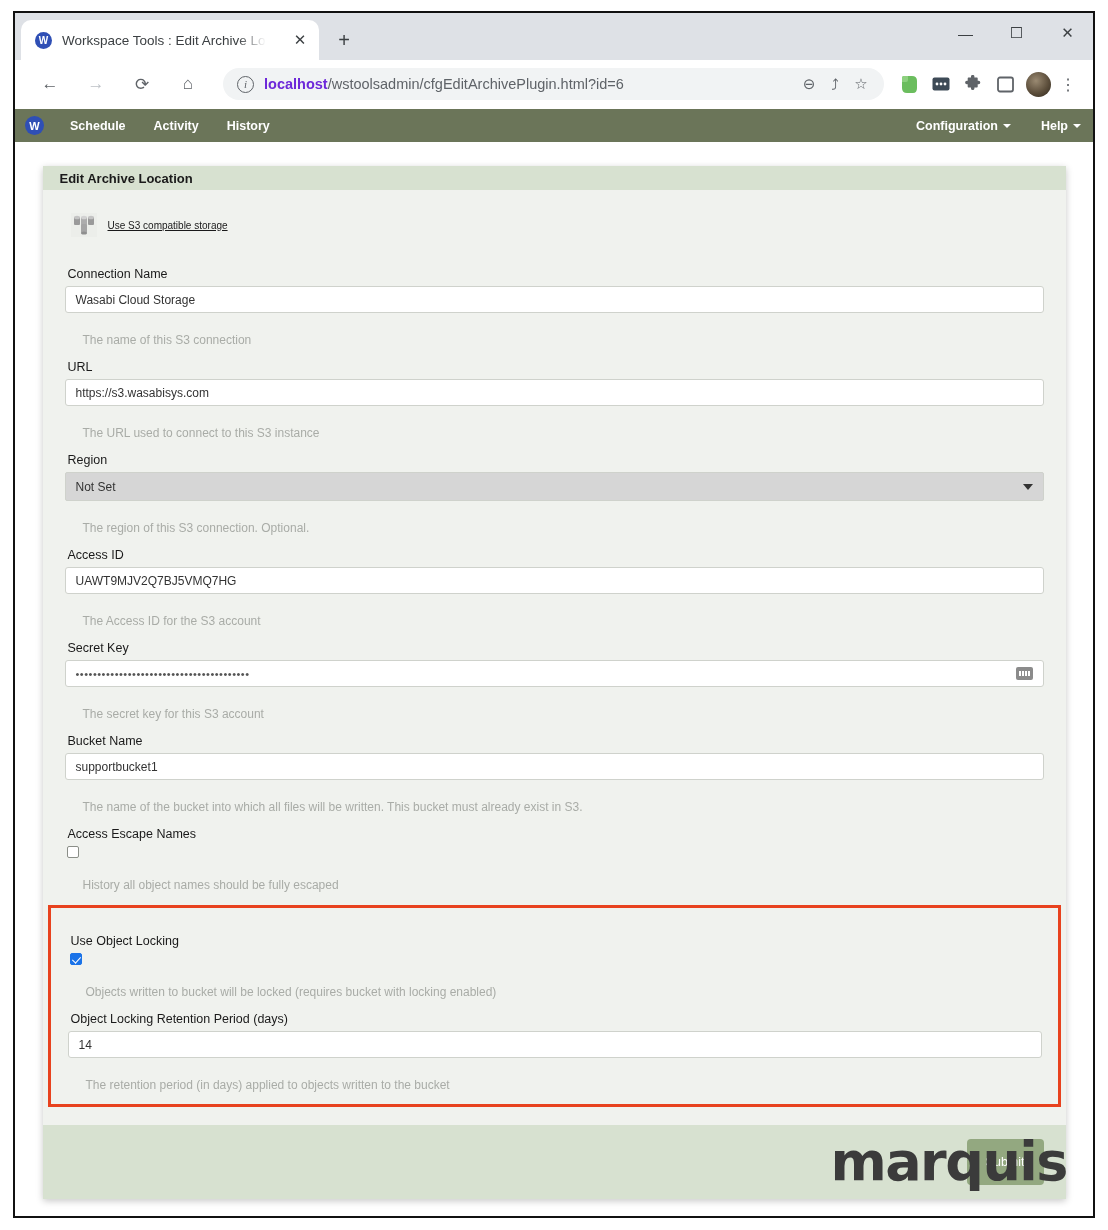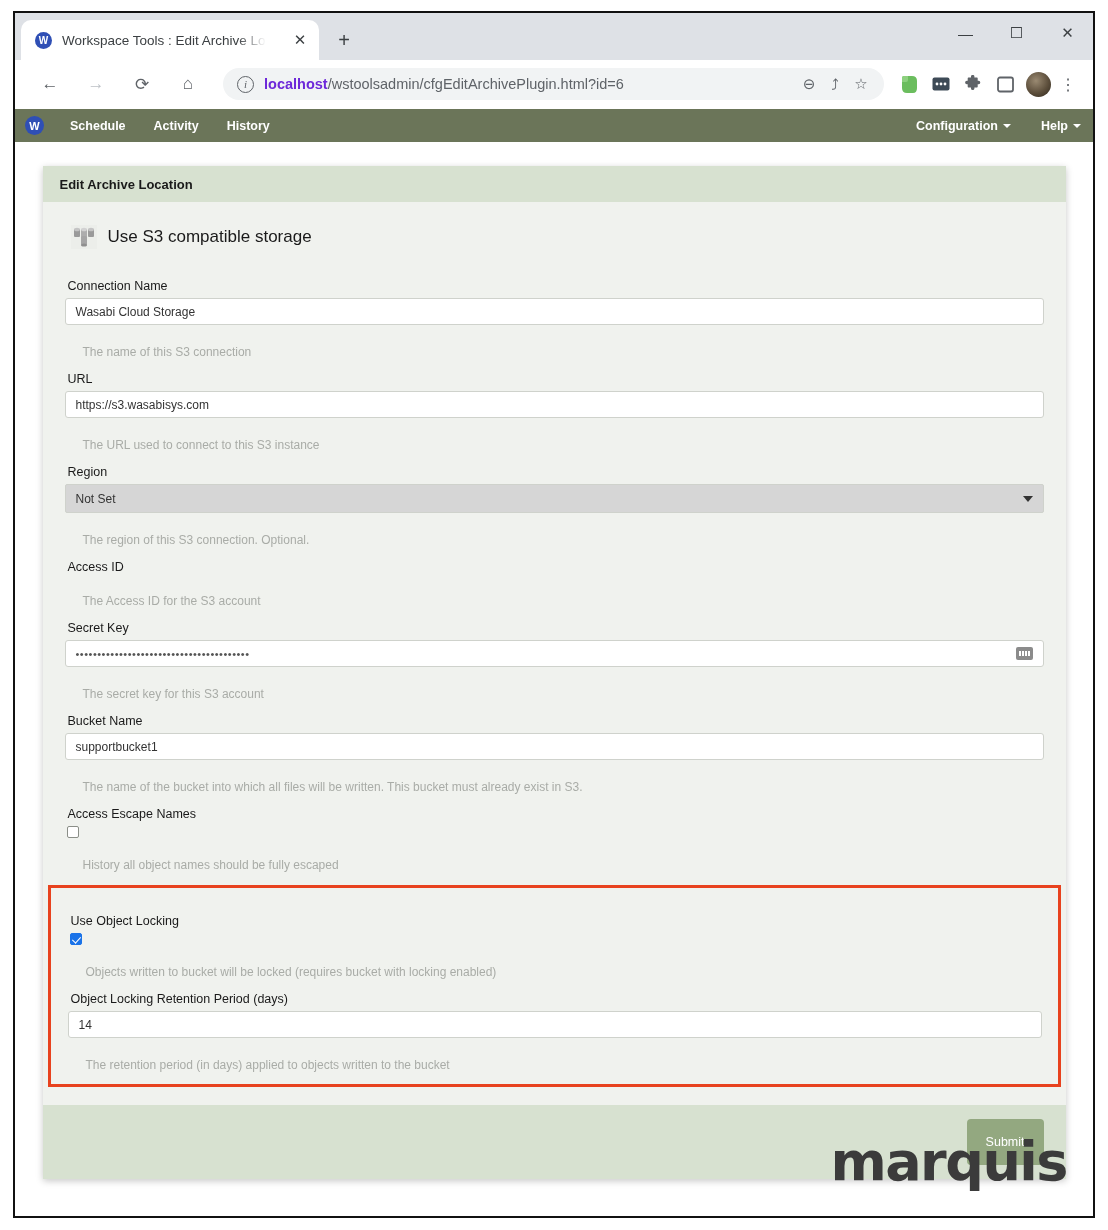--- a/index.html
+++ b/index.html
@@ -202,36 +202,36 @@
 
   .card {
     position: relative;
     margin: 0 auto;
     width: 1023px;
     background: #f0f2ee;
     box-shadow: 0 2px 7px rgba(0,0,0,0.22);
   }
   .card-head {
     background: #d7e1d0;
-    height: 36px;
+    height: 24px;
     display: flex; align-items: center;
     padding-left: 17px;
     font-size: 13px;
     font-weight: bold;
     color: #1a1a1a;
   }
   .card-body { padding: 14px 22px 18px 22px; }
 
   .plugin-row {
     display: flex;
     align-items: center;
     gap: 11px;
     padding: 9px 0 18px 6px;
   }
-  .plugin-label { font-size: 17px; color: #1a1a1a; }
+  .plugin-label { font-size: 10px; color: #1a1a1a; text-decoration: underline; }
 
   .field { margin-bottom: 5px; margin-top: 12px; }
   .flabel {
     font-size: 12.5px;
     color: #1a1a1a;
     margin: 0 0 5px 3px;
     display: block;
   }
   .finput {
     width: 100%;
@@ -465,20 +465,21 @@
           <label class="flabel">Region</label>
           <div class="fselect">
             <span>Not Set</span>
             <i class="sel-caret"></i>
           </div>
         </div>
         <div class="fhelp">The region of this S3 connection. Optional.</div>
 
         <div class="field">
           <label class="flabel">Access ID</label>
+          <div class="finput">UAWT9MJV2Q7BJ5VMQ7HG</div>
         </div>
         <div class="fhelp">The Access ID for the S3 account</div>
 
         <div class="field">
           <label class="flabel">Secret Key</label>
           <div class="finput withicon">
             <span class="dots">••••••••••••••••••••••••••••••••••••••••</span>
             <span class="reveal-icon">
                 <i></i>
               </span>

